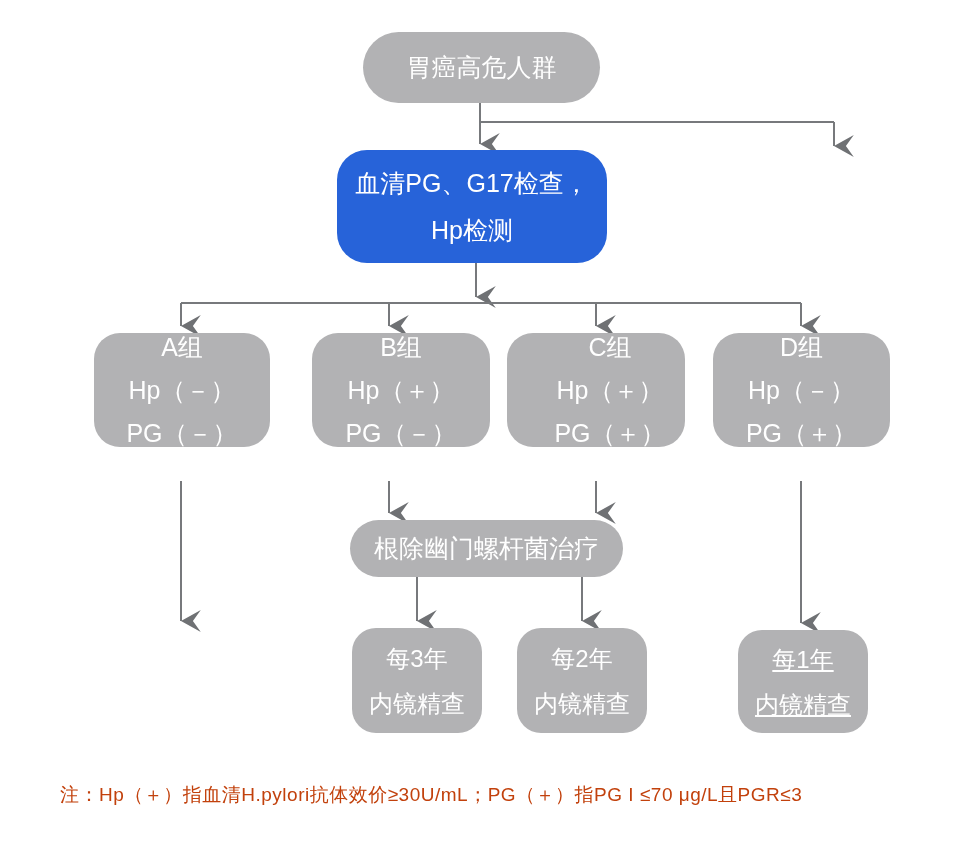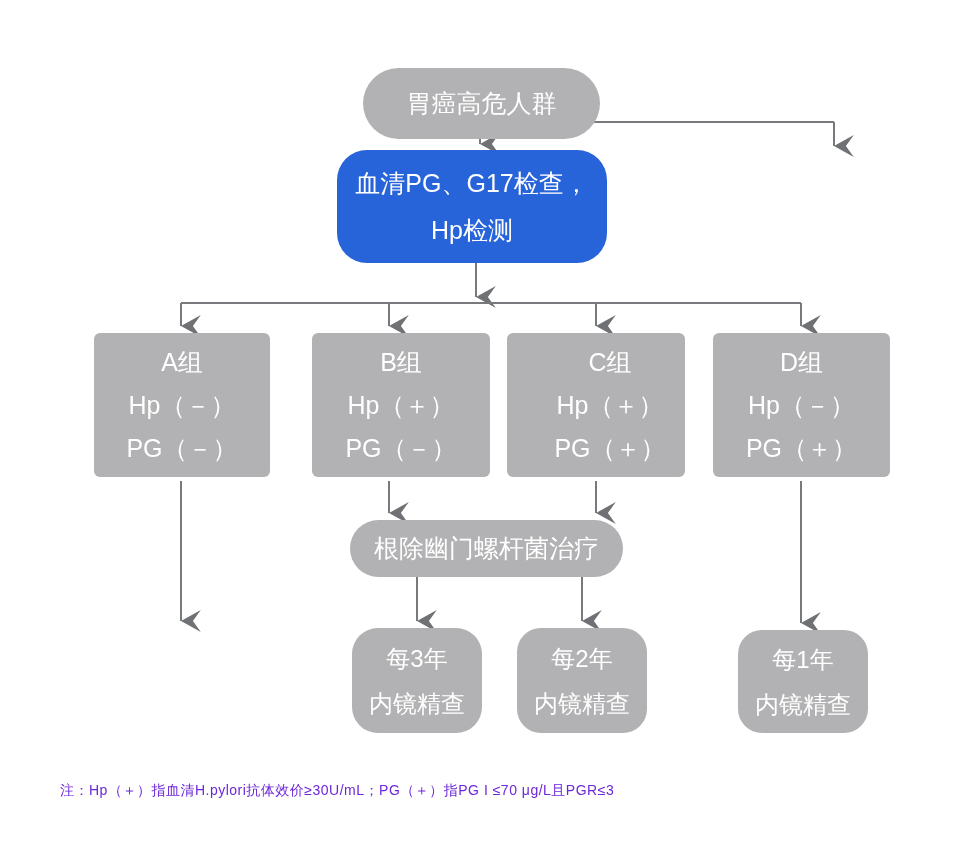--- a/index.html
+++ b/index.html
@@ -9,37 +9,37 @@
     overflow:hidden;
   }
   .connectors{position:absolute;left:0;top:0;width:964px;height:850px;pointer-events:none;}
   .node{
     position:absolute;display:flex;flex-direction:column;
     align-items:center;justify-content:center;
     color:#ffffff;text-align:center;box-sizing:border-box;
   }
   .gray{background:#b2b2b4;}
   .blue{background:#2763d9;}
-  .node-top{left:363px;top:32px;width:237px;height:71px;border-radius:35.5px;font-size:25px;margin-top:36px;}
+  .node-top{left:363px;top:32px;width:237px;height:71px;border-radius:35.5px;font-size:25px;}
   .node-serum{left:337px;top:150px;width:270px;height:113px;border-radius:30px;font-size:25px;line-height:47px;}
   .node-direct{left:738px;top:152px;width:192px;height:68px;border-radius:34px;font-size:25px;}
-  .group{top:333px;height:144px;border-radius:6px;font-size:25px;line-height:43px;}
+  .group{top:333px;height:114px;border-radius:26px;font-size:25px;line-height:43px;}
   .node-groupA{left:94px;width:176px;}
   .node-groupB{left:312px;width:178px;text-align:right;}
   .node-groupC{left:507px;width:178px;padding-left:28px;}
   .node-groupD{left:713px;width:177px;}
   .node-erad{left:350px;top:520px;width:273px;height:57px;border-radius:28.5px;font-size:25px;}
   .node-recheck{left:42px;top:628px;width:278px;height:105px;border-radius:28px;font-size:25px;line-height:45px;}
   .endo{top:628px;width:130px;height:105px;border-radius:24px;font-size:24px;line-height:45px;}
-  .node-endo3{left:352px;border-radius:26px;}
+  .node-endo3{left:352px;}
   .node-endo2{left:517px;}
-  .node-endo1{left:738px;top:630px;height:103px;}
+  .node-endo1{left:738px;top:630px;height:103px;text-decoration:underline;}
   .note{
     position:absolute;left:60px;top:782px;width:870px;
-    font-size:14px;color:#6d28d9;letter-spacing:0.5px;
+    font-size:19px;color:#c2410c;letter-spacing:0.5px;
   }
 </style>
 </head>
 <body>
 
 <div class="stage">
 
   <svg class="connectors" viewBox="0 0 964 850" xmlns="http://www.w3.org/2000/svg">
     <defs>
       <marker id="arrow" viewBox="0 0 10 10" refX="5" refY="9" markerWidth="11" markerHeight="11" orient="auto">

